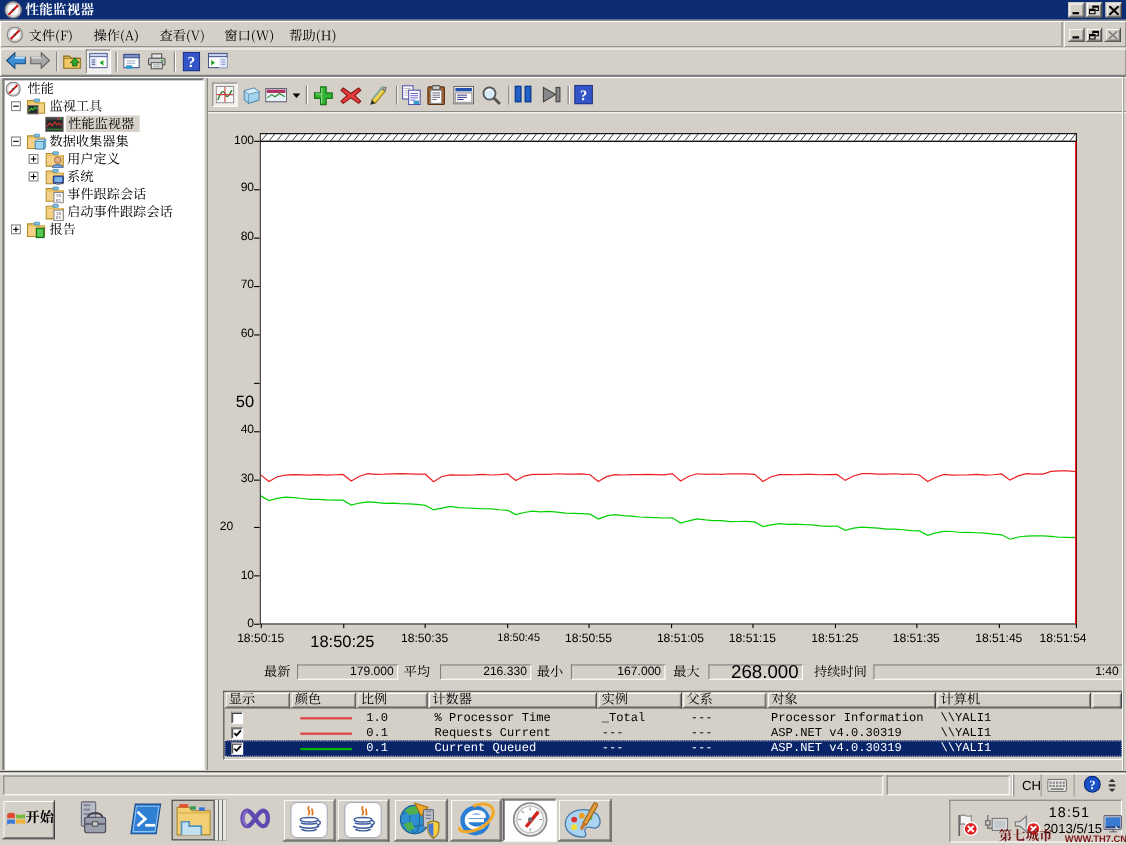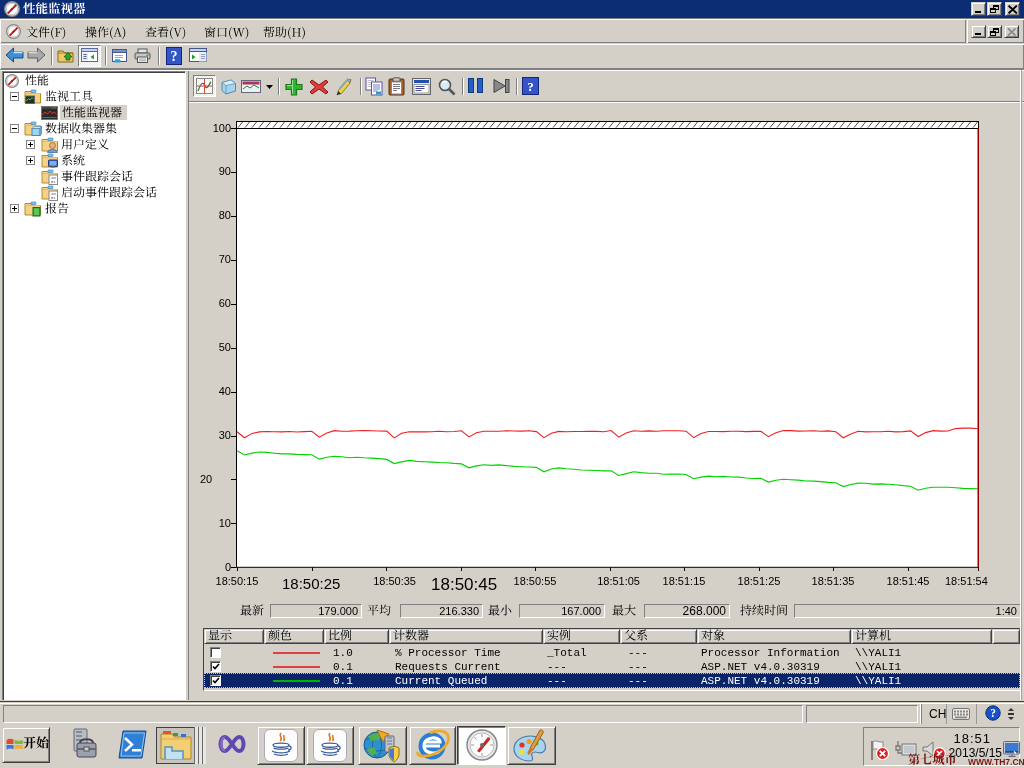--- a/index.html
+++ b/index.html
@@ -317,39 +317,39 @@
 <div class="abs" style="left:181px;top:561px;width:50px;height:13px;font-size:11px;text-align:right;color:#000">0</div>
 <div class="abs" style="left:231px;top:567px;width:5px;height:1px;background:#000"></div>
 <div class="abs" style="left:181px;top:517px;width:50px;height:13px;font-size:11px;text-align:right;color:#000">10</div>
 <div class="abs" style="left:231px;top:523px;width:5px;height:1px;background:#000"></div>
 <div class="abs" style="left:181px;top:473px;width:50px;height:13px;font-size:11px;text-align:center;color:#000">20</div>
 <div class="abs" style="left:231px;top:479px;width:5px;height:1px;background:#000"></div>
 <div class="abs" style="left:181px;top:429px;width:50px;height:13px;font-size:11px;text-align:right;color:#000">30</div>
 <div class="abs" style="left:231px;top:436px;width:5px;height:1px;background:#000"></div>
 <div class="abs" style="left:181px;top:385px;width:50px;height:13px;font-size:11px;text-align:right;color:#000">40</div>
 <div class="abs" style="left:231px;top:392px;width:5px;height:1px;background:#000"></div>
-<div class="abs" style="left:181px;top:341px;width:50px;height:13px;font-size:11px;text-align:right;color:#000">50</div>
+<div class="abs" style="left:181px;top:357px;width:50px;height:13px;font-size:15px;text-align:right;color:#000">50</div>
 <div class="abs" style="left:231px;top:348px;width:5px;height:1px;background:#000"></div>
 <div class="abs" style="left:181px;top:297px;width:50px;height:13px;font-size:11px;text-align:right;color:#000">60</div>
 <div class="abs" style="left:231px;top:304px;width:5px;height:1px;background:#000"></div>
 <div class="abs" style="left:181px;top:253px;width:50px;height:13px;font-size:11px;text-align:right;color:#000">70</div>
 <div class="abs" style="left:231px;top:260px;width:5px;height:1px;background:#000"></div>
 <div class="abs" style="left:181px;top:209px;width:50px;height:13px;font-size:11px;text-align:right;color:#000">80</div>
 <div class="abs" style="left:231px;top:216px;width:5px;height:1px;background:#000"></div>
 <div class="abs" style="left:181px;top:165px;width:50px;height:13px;font-size:11px;text-align:right;color:#000">90</div>
 <div class="abs" style="left:231px;top:172px;width:5px;height:1px;background:#000"></div>
 <div class="abs" style="left:181px;top:122px;width:50px;height:13px;font-size:11px;text-align:right;color:#000">100</div>
 <div class="abs" style="left:231px;top:128px;width:5px;height:1px;background:#000"></div>
 <div class="abs" style="left:207px;top:575px;width:60px;height:13px;font-size:11px;text-align:center;color:#000">18:50:15</div>
 <div class="abs" style="left:237px;top:567px;width:1px;height:4px;background:#000"></div>
 <div class="abs" style="left:282px;top:575px;width:60px;height:13px;font-size:15px;text-align:left;color:#000">18:50:25</div>
 <div class="abs" style="left:312px;top:567px;width:1px;height:4px;background:#000"></div>
-<div class="abs" style="left:356px;top:575px;width:60px;height:13px;font-size:11px;text-align:right;color:#000">18:50:35</div>
+<div class="abs" style="left:356px;top:575px;width:60px;height:13px;font-size:11px;text-align:center;color:#000">18:50:35</div>
 <div class="abs" style="left:386px;top:567px;width:1px;height:4px;background:#000"></div>
-<div class="abs" style="left:431px;top:575px;width:60px;height:13px;font-size:17px;text-align:center;color:#000">18:50:45</div>
+<div class="abs" style="left:431px;top:575px;width:60px;height:13px;font-size:10px;text-align:right;color:#000">18:50:45</div>
 <div class="abs" style="left:461px;top:567px;width:1px;height:4px;background:#000"></div>
 <div class="abs" style="left:505px;top:575px;width:60px;height:13px;font-size:11px;text-align:center;color:#000">18:50:55</div>
 <div class="abs" style="left:535px;top:567px;width:1px;height:4px;background:#000"></div>
 <div class="abs" style="left:580px;top:575px;width:60px;height:13px;font-size:11px;text-align:right;color:#000">18:51:05</div>
 <div class="abs" style="left:610px;top:567px;width:1px;height:4px;background:#000"></div>
 <div class="abs" style="left:654px;top:575px;width:60px;height:13px;font-size:11px;text-align:center;color:#000">18:51:15</div>
 <div class="abs" style="left:684px;top:567px;width:1px;height:4px;background:#000"></div>
 <div class="abs" style="left:729px;top:575px;width:60px;height:13px;font-size:11px;text-align:center;color:#000">18:51:25</div>
 <div class="abs" style="left:759px;top:567px;width:1px;height:4px;background:#000"></div>
 <div class="abs" style="left:803px;top:575px;width:60px;height:13px;font-size:11px;text-align:center;color:#000">18:51:35</div>
@@ -486,21 +486,21 @@
 <svg style="position:absolute;left:488px;top:605px;overflow:visible" width="26" height="16">
     <path transform="translate(0,9.6)" d="M8.0 -1.1C7.4 -0.4 6.7 0.2 5.7 0.6L5.8 0.8C6.9 0.4 7.7 -0.1 8.4 -0.7C9.0 -0.0 9.9 0.5 10.9 0.8C11.0 0.4 11.2 0.2 11.6 0.1L11.6 0.0C10.5 -0.2 9.6 -0.6 8.9 -1.2C9.5 -1.9 10.0 -2.7 10.3 -3.6C10.6 -3.6 10.7 -3.7 10.8 -3.8L9.9 -4.5L9.5 -4.1H6.0L6.1 -3.7H6.8C7.0 -2.6 7.5 -1.8 8.0 -1.1ZM8.4 -1.6C7.8 -2.1 7.3 -2.8 7.0 -3.7H9.5C9.2 -2.9 8.9 -2.2 8.4 -1.6ZM10.4 -6.2 9.9 -5.4H0.5L0.6 -5.1H1.9V-0.7C1.3 -0.6 0.8 -0.6 0.5 -0.6L0.9 0.4C1.0 0.4 1.1 0.3 1.2 0.2C2.6 -0.2 3.9 -0.4 4.9 -0.7V0.9H5.0C5.4 0.9 5.6 0.8 5.7 0.7V-0.9L6.9 -1.2L6.8 -1.4L5.7 -1.2V-5.1H11.2C11.3 -5.1 11.5 -5.1 11.5 -5.3C11.1 -5.6 10.4 -6.2 10.4 -6.2ZM2.7 -0.8V-2.1H4.9V-1.1ZM2.7 -5.1H4.9V-4.0H2.7ZM2.7 -2.5V-3.6H4.9V-2.5ZM8.8 -9.0V-8.1H3.3V-9.0ZM3.3 -6.0V-6.3H8.8V-5.9H8.9C9.1 -5.9 9.5 -6.0 9.6 -6.1V-8.9C9.8 -8.9 10.0 -9.0 10.1 -9.1L9.1 -9.9L8.7 -9.4H3.4L2.5 -9.8V-5.8H2.7C3.0 -5.8 3.3 -5.9 3.3 -6.0ZM3.3 -6.7V-7.7H8.8V-6.7Z M20.0 -6.9 19.8 -6.8C21.0 -5.6 22.3 -3.7 22.5 -2.2C23.6 -1.3 24.2 -4.2 20.0 -6.9ZM15.0 -7.0C14.6 -5.4 13.7 -3.3 12.4 -2.0L12.6 -1.8C14.2 -3.0 15.3 -4.9 15.8 -6.3C16.1 -6.3 16.2 -6.4 16.3 -6.5ZM17.6 -9.9V-0.4C17.6 -0.2 17.5 -0.1 17.3 -0.1C17.0 -0.1 15.3 -0.3 15.3 -0.3V-0.1C16.0 0.0 16.4 0.1 16.6 0.3C16.8 0.4 16.9 0.6 17.0 0.9C18.3 0.8 18.5 0.3 18.5 -0.4V-9.4C18.8 -9.5 18.9 -9.6 18.9 -9.8Z" fill="#000"></path>
   </svg>
 <div class="abs sunken" style="left:519px;top:604px;width:86px;height:14px;background:#d4d0c8">
     <div class="abs" style="right:3px;top:0px;font-size:11px;line-height:12px">167.000</div>
   </div>
 <svg style="position:absolute;left:612px;top:605px;overflow:visible" width="26" height="16">
     <path transform="translate(0,9.6)" d="M8.0 -1.1C7.4 -0.4 6.7 0.2 5.7 0.6L5.8 0.8C6.9 0.4 7.7 -0.1 8.4 -0.7C9.0 -0.0 9.9 0.5 10.9 0.8C11.0 0.4 11.2 0.2 11.6 0.1L11.6 0.0C10.5 -0.2 9.6 -0.6 8.9 -1.2C9.5 -1.9 10.0 -2.7 10.3 -3.6C10.6 -3.6 10.7 -3.7 10.8 -3.8L9.9 -4.5L9.5 -4.1H6.0L6.1 -3.7H6.8C7.0 -2.6 7.5 -1.8 8.0 -1.1ZM8.4 -1.6C7.8 -2.1 7.3 -2.8 7.0 -3.7H9.5C9.2 -2.9 8.9 -2.2 8.4 -1.6ZM10.4 -6.2 9.9 -5.4H0.5L0.6 -5.1H1.9V-0.7C1.3 -0.6 0.8 -0.6 0.5 -0.6L0.9 0.4C1.0 0.4 1.1 0.3 1.2 0.2C2.6 -0.2 3.9 -0.4 4.9 -0.7V0.9H5.0C5.4 0.9 5.6 0.8 5.7 0.7V-0.9L6.9 -1.2L6.8 -1.4L5.7 -1.2V-5.1H11.2C11.3 -5.1 11.5 -5.1 11.5 -5.3C11.1 -5.6 10.4 -6.2 10.4 -6.2ZM2.7 -0.8V-2.1H4.9V-1.1ZM2.7 -5.1H4.9V-4.0H2.7ZM2.7 -2.5V-3.6H4.9V-2.5ZM8.8 -9.0V-8.1H3.3V-9.0ZM3.3 -6.0V-6.3H8.8V-5.9H8.9C9.1 -5.9 9.5 -6.0 9.6 -6.1V-8.9C9.8 -8.9 10.0 -9.0 10.1 -9.1L9.1 -9.9L8.7 -9.4H3.4L2.5 -9.8V-5.8H2.7C3.0 -5.8 3.3 -5.9 3.3 -6.0ZM3.3 -6.7V-7.7H8.8V-6.7Z M17.4 -10.0C17.4 -8.8 17.5 -7.6 17.4 -6.5H12.6L12.7 -6.2H17.3C17.0 -3.5 16.0 -1.1 12.5 0.7L12.6 0.9C16.7 -0.9 17.8 -3.4 18.2 -6.2C18.5 -3.7 19.5 -0.9 22.8 0.9C22.9 0.5 23.2 0.3 23.6 0.3L23.7 0.1C20.1 -1.5 18.8 -3.9 18.4 -6.2H23.2C23.4 -6.2 23.5 -6.2 23.5 -6.4C23.1 -6.8 22.3 -7.3 22.3 -7.3L21.7 -6.5H18.2C18.3 -7.5 18.3 -8.5 18.3 -9.6C18.6 -9.6 18.7 -9.7 18.8 -9.9Z" fill="#000"></path>
   </svg>
 <div class="abs sunken" style="left:644px;top:604px;width:86px;height:14px;background:#d4d0c8">
-    <div class="abs" style="right:3px;top:0px;font-size:12px;line-height:12px">268.000</div>
+    <div class="abs" style="right:3px;top:0px;font-size:17px;line-height:12px">268.000</div>
   </div>
 <svg style="position:absolute;left:740px;top:605px;overflow:visible" width="50" height="16">
     <path transform="translate(0,9.6)" d="M5.4 -3.0 5.3 -2.9C5.8 -2.5 6.4 -1.7 6.5 -1.1C7.4 -0.4 8.1 -2.3 5.4 -3.0ZM7.4 -10.0V-8.1H5.0L5.1 -7.8H7.4V-6.0H4.2L4.3 -5.6H11.3C11.5 -5.6 11.6 -5.7 11.6 -5.8C11.2 -6.2 10.6 -6.7 10.6 -6.7L10.0 -6.0H8.2V-7.8H10.7C10.8 -7.8 10.9 -7.8 11.0 -8.0C10.6 -8.3 10.0 -8.8 10.0 -8.8L9.4 -8.1H8.2V-9.5C8.5 -9.6 8.6 -9.7 8.6 -9.9ZM8.8 -5.2V-3.9H4.3L4.4 -3.6H8.8V-0.3C8.8 -0.1 8.7 -0.0 8.5 -0.0C8.2 -0.0 6.9 -0.1 6.9 -0.1V0.1C7.5 0.1 7.8 0.2 8.0 0.4C8.2 0.5 8.2 0.7 8.3 0.9C9.4 0.8 9.6 0.4 9.6 -0.2V-3.6H11.3C11.4 -3.6 11.5 -3.6 11.6 -3.7C11.2 -4.1 10.6 -4.6 10.6 -4.6L10.1 -3.9H9.6V-4.8C9.8 -4.8 9.9 -4.9 10.0 -5.1ZM0.3 -3.8 0.7 -2.8C0.8 -2.8 0.9 -3.0 1.0 -3.1L2.3 -3.7V-0.3C2.3 -0.1 2.2 -0.0 2.0 -0.0C1.8 -0.0 0.8 -0.1 0.8 -0.1V0.1C1.2 0.1 1.5 0.2 1.6 0.3C1.8 0.5 1.8 0.7 1.9 0.9C2.9 0.8 3.0 0.4 3.0 -0.2V-4.1L5.0 -5.1L5.0 -5.2L3.0 -4.6V-7.0H4.7C4.9 -7.0 5.0 -7.0 5.1 -7.2C4.7 -7.5 4.1 -8.0 4.1 -8.0L3.6 -7.3H3.0V-9.6C3.3 -9.6 3.4 -9.8 3.5 -9.9L2.3 -10.1V-7.3H0.5L0.6 -7.0H2.3V-4.4C1.4 -4.1 0.7 -3.9 0.3 -3.8Z M16.6 -4.2 16.5 -4.1C17.0 -3.8 17.7 -3.2 17.9 -2.8C18.6 -2.4 19.0 -3.9 16.6 -4.2ZM17.5 -5.5 17.3 -5.4C17.8 -5.1 18.5 -4.6 18.7 -4.2C19.5 -3.8 19.8 -5.3 17.5 -5.5ZM20.0 -1.6 19.9 -1.4C20.8 -0.9 22.2 0.1 22.7 0.8C23.7 1.2 23.8 -0.7 20.0 -1.6ZM12.3 -0.8 12.8 0.3C12.9 0.2 13.0 0.1 13.1 -0.0C14.5 -0.6 15.5 -1.1 16.3 -1.5L16.2 -1.6C14.7 -1.3 13.1 -0.9 12.3 -0.8ZM15.5 -9.5 14.4 -10.0C14.1 -9.0 13.3 -7.2 12.7 -6.5C12.6 -6.4 12.4 -6.3 12.4 -6.3L12.8 -5.3C12.9 -5.3 13.0 -5.4 13.1 -5.5C13.7 -5.7 14.2 -5.8 14.7 -6.0C14.1 -5.0 13.4 -4.0 12.8 -3.4C12.7 -3.3 12.4 -3.3 12.4 -3.3L12.8 -2.2C12.9 -2.2 13.0 -2.3 13.1 -2.4C14.3 -2.8 15.5 -3.3 16.1 -3.5L16.1 -3.7L13.2 -3.3C14.4 -4.4 15.6 -6.0 16.3 -7.1C16.5 -7.0 16.7 -7.1 16.7 -7.2L15.6 -7.9C15.5 -7.5 15.2 -6.9 14.9 -6.4L13.1 -6.3C13.9 -7.2 14.7 -8.4 15.1 -9.3C15.3 -9.3 15.5 -9.4 15.5 -9.5ZM21.9 -9.0 21.4 -8.3H19.9V-9.6C20.2 -9.6 20.4 -9.7 20.4 -9.9L19.2 -10.0V-8.3H16.8L16.9 -7.9H19.2V-6.6H16.4L16.5 -6.3H22.2C22.1 -5.8 21.9 -5.2 21.8 -4.8L21.9 -4.7C22.3 -5.1 22.8 -5.7 23.1 -6.1C23.3 -6.2 23.5 -6.2 23.6 -6.3L22.6 -7.1L22.2 -6.6H19.9V-7.9H22.6C22.8 -7.9 22.9 -8.0 22.9 -8.1C22.6 -8.5 21.9 -9.0 21.9 -9.0ZM22.5 -3.2 21.9 -2.4H20.1C20.4 -3.3 20.6 -4.3 20.7 -5.4C21.0 -5.4 21.1 -5.4 21.1 -5.6L19.8 -5.8C19.8 -4.5 19.7 -3.4 19.3 -2.4H16.0L16.1 -2.1H19.2C18.6 -0.8 17.4 0.2 15.6 0.8L15.7 1.0C17.9 0.4 19.2 -0.6 19.9 -2.1H23.2C23.4 -2.1 23.5 -2.2 23.5 -2.3C23.1 -2.7 22.5 -3.2 22.5 -3.2Z M29.4 -5.4 29.3 -5.3C29.9 -4.5 30.6 -3.4 30.6 -2.4C31.5 -1.6 32.3 -3.8 29.4 -5.4ZM27.6 -2.0H25.7V-5.1H27.6ZM25.0 -9.4V-0.0H25.1C25.5 -0.0 25.7 -0.2 25.7 -0.3V-1.6H27.6V-0.6H27.7C28.0 -0.6 28.3 -0.8 28.3 -0.9V-8.5C28.6 -8.5 28.8 -8.6 28.9 -8.7L27.9 -9.5L27.5 -9.0H25.9ZM27.6 -5.5H25.7V-8.6H27.6ZM34.6 -7.9 34.1 -7.1H33.5V-9.5C33.8 -9.5 33.9 -9.6 33.9 -9.8L32.7 -9.9V-7.1H28.6L28.7 -6.8H32.7V-0.3C32.7 -0.1 32.6 -0.0 32.4 -0.0C32.1 -0.0 30.5 -0.2 30.5 -0.2V0.0C31.2 0.1 31.5 0.2 31.8 0.4C32.0 0.5 32.0 0.7 32.1 0.9C33.4 0.8 33.5 0.4 33.5 -0.3V-6.8H35.3C35.5 -6.8 35.6 -6.8 35.7 -7.0C35.3 -7.4 34.6 -7.9 34.6 -7.9Z M38.1 -10.1 38.0 -10.0C38.5 -9.5 39.2 -8.6 39.4 -7.9C40.3 -7.4 40.8 -9.1 38.1 -10.1ZM38.6 -8.4 37.4 -8.5V0.9H37.5C37.8 0.9 38.1 0.8 38.1 0.6V-8.0C38.5 -8.1 38.6 -8.2 38.6 -8.4ZM43.5 -2.1H40.5V-4.2H43.5ZM39.7 -7.2V-0.6H39.8C40.2 -0.6 40.5 -0.8 40.5 -0.9V-1.8H43.5V-0.8H43.6C43.9 -0.8 44.2 -1.0 44.2 -1.1V-6.4C44.4 -6.4 44.6 -6.5 44.7 -6.6L43.8 -7.2L43.4 -6.8H40.6ZM43.5 -6.4V-4.6H40.5V-6.4ZM45.8 -9.0H40.7L40.8 -8.7H45.9V-0.4C45.9 -0.2 45.8 -0.1 45.6 -0.1C45.3 -0.1 43.9 -0.2 43.9 -0.2V0.0C44.5 0.1 44.8 0.2 45.0 0.3C45.2 0.4 45.3 0.6 45.3 0.9C46.5 0.8 46.7 0.3 46.7 -0.3V-8.5C46.9 -8.6 47.1 -8.7 47.2 -8.8L46.2 -9.6Z" fill="#000"></path>
   </svg>
 <div class="abs sunken" style="left:794px;top:604px;width:227px;height:14px;background:#d4d0c8">
     <div class="abs" style="right:3px;top:0px;font-size:11px;line-height:12px">1:40</div>
   </div>
 <div class="abs" style="left:203px;top:628px;width:818px;height:63px;background:#d4d0c8;border:1px solid;border-color:#404040 #fff #fff #404040"></div>
 <div class="abs btn" style="left:204px;top:629px;width:60px;height:15px"></div>
 <svg style="position:absolute;left:208px;top:630px;overflow:visible" width="26" height="16">

